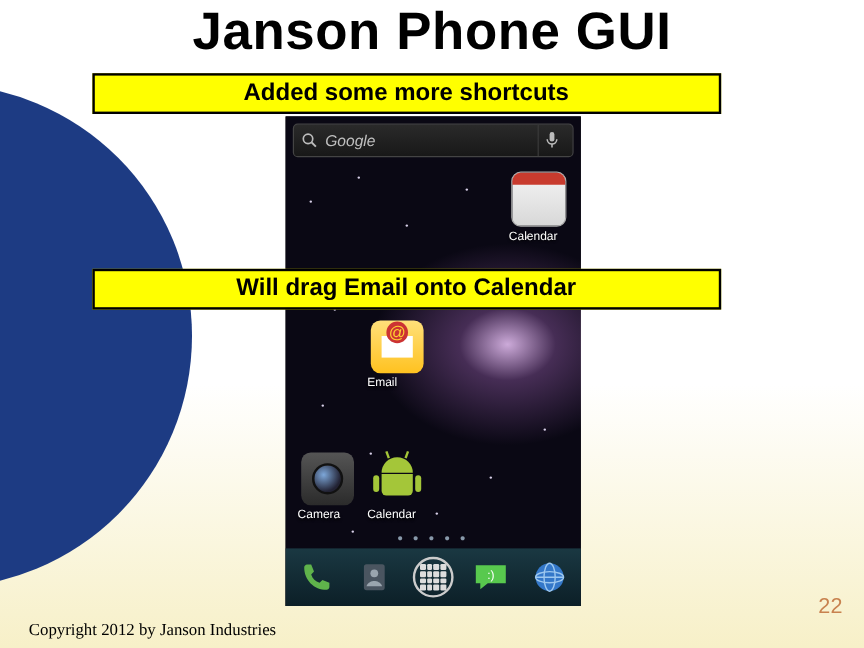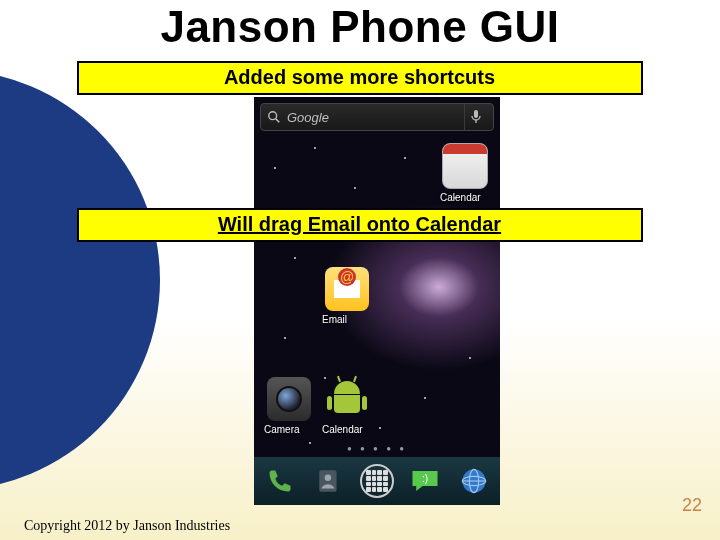--- a/index.html
+++ b/index.html
@@ -39,42 +39,41 @@
     text-align: center;
     font-size: 44px;
     font-weight: bold;
     color: #000;
     z-index: 2;
     letter-spacing: 0.5px;
   }
   .callout {
     position: absolute;
     left: 77px;
-    width: 566px;
+    width: 524px;
     background: #ffff00;
     border: 2px solid #000;
     box-sizing: border-box;
     font-weight: bold;
     font-size: 20px;
     text-align: center;
     padding: 3px 1px 4px 0;
     z-index: 5;
     font-family: Verdana, Arial, sans-serif;
   }
   .callout.top { top: 61px; }
-  .callout.mid { top: 208px; text-decoration: underline; }
+  .callout.mid { top: 224px; }
   .phone-slot {
     position: absolute;
     left: 238px;
     top: 97px;
     width: 246px;
     height: 408px;
     z-index: 3;
     background: #000;
-    margin-left: 16px;
   }
   .phone-screen {
     position: absolute;
     left: 0;
     top: 0;
     width: 246px;
     height: 408px;
     background: radial-gradient(ellipse 160px 120px at 185px 190px, rgba(240,200,255,0.85) 0%, rgba(140,90,170,0.5) 25%, #0a0814 70%);
   }
   .stars {

